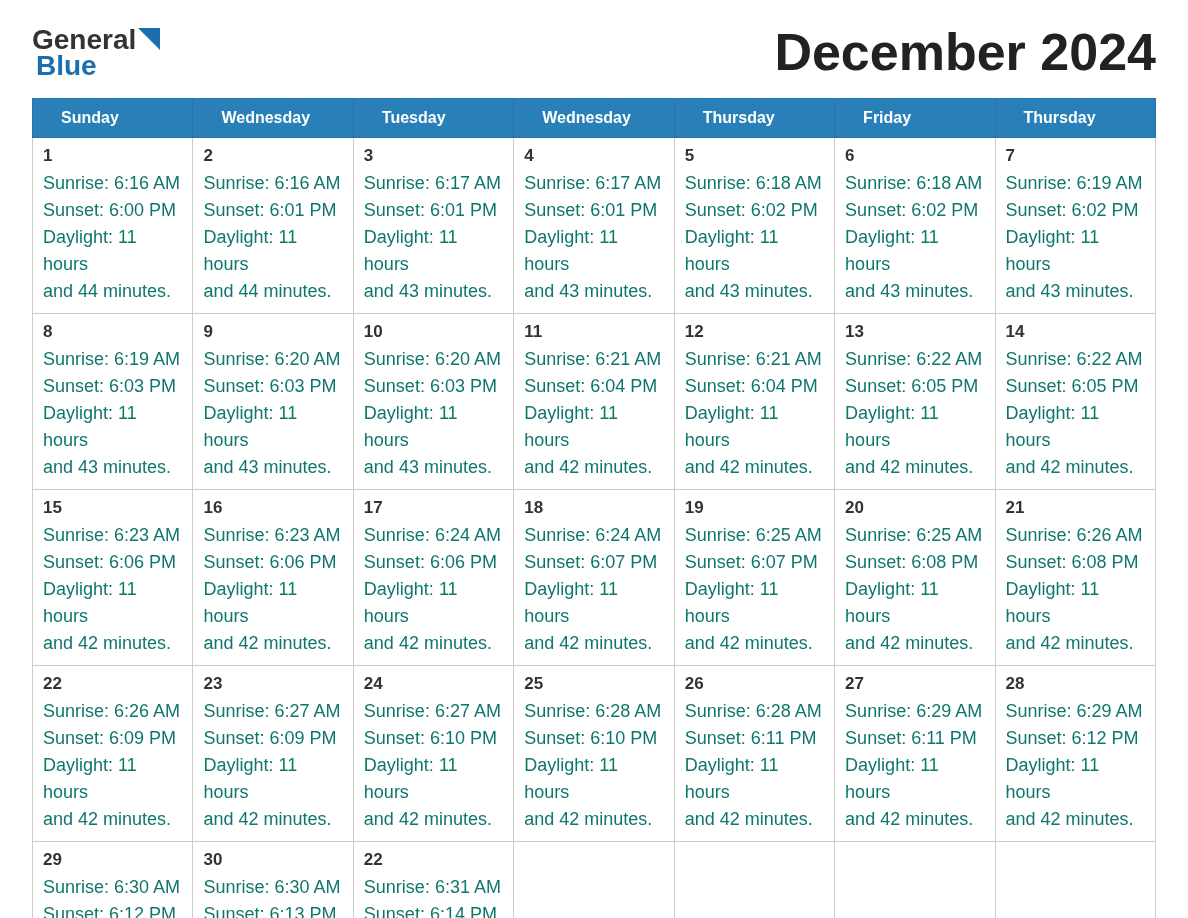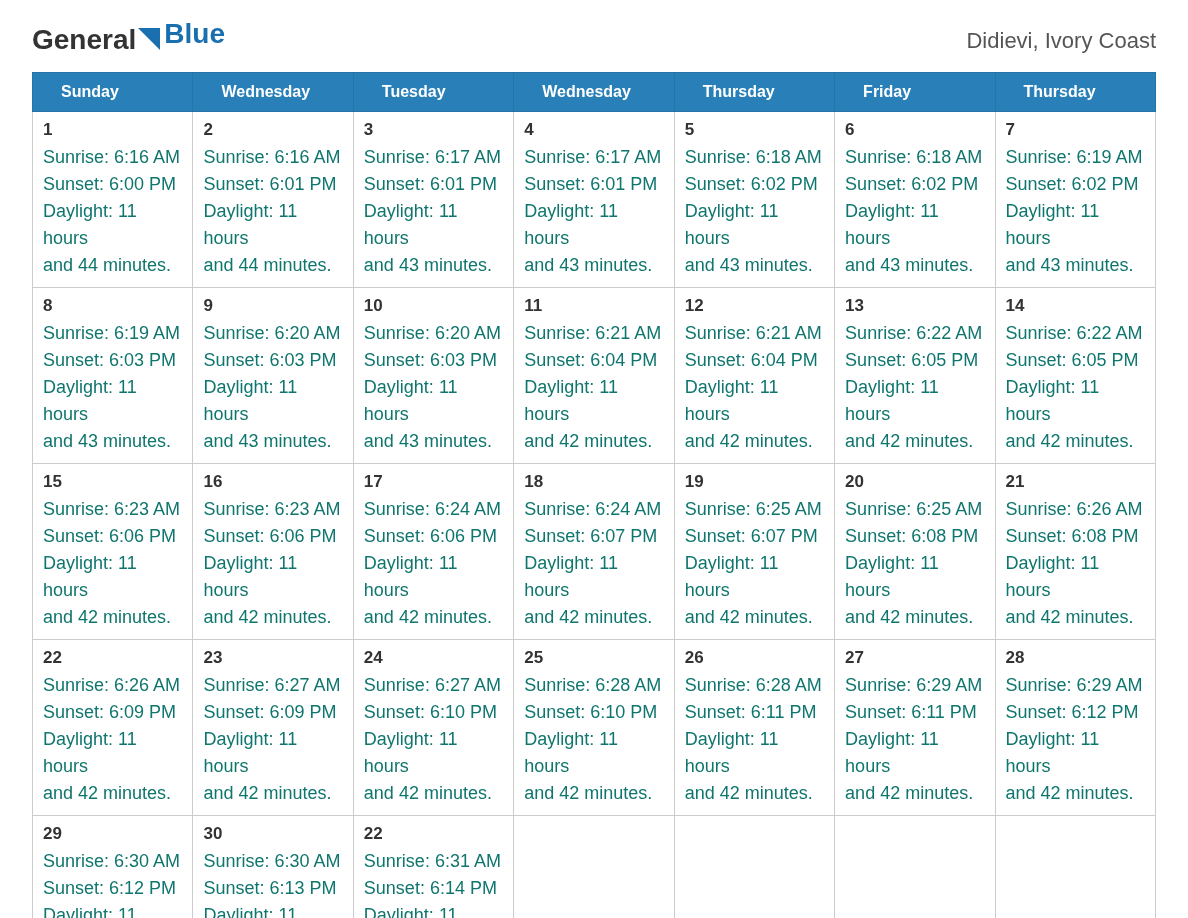--- a/index.html
+++ b/index.html
@@ -11,20 +11,21 @@
       min-height: 918px;
     }
     .header-row {
       display: flex;
       align-items: flex-start;
       justify-content: space-between;
       margin-bottom: 8px;
     }
     .logo-container {
       display: flex;
+      flex-direction: column;
       align-items: flex-start;
     }
     .title-section {
       text-align: right;
     }
     .calendar-title {
       font-size: 52px;
       font-weight: bold;
       color: #222;
       line-height: 1.1;
@@ -80,21 +81,21 @@
   <div class="logo-container">
     <div style="display:flex; align-items:center;">
       <span style="font-size:28px; font-weight:bold; color:#333; font-family:Arial,sans-serif;">General</span>
       <svg width="22" height="22" viewBox="0 0 22 22" style="margin-left:2px; margin-top:-2px;">
         <polygon points="0,0 22,0 22,22" fill="#1a6faf"></polygon>
       </svg>
     </div>
     <span style="font-size:28px; font-weight:bold; color:#1a6faf; font-family:Arial,sans-serif; margin-top:-6px; margin-left:4px;">Blue</span>
   </div>
   <div class="title-section">
-    <div class="calendar-subtitle">Didievi, Ivory Coast</div>
+    <div class="calendar-title">December 2024</div>
   </div>
 </div>
 
 <table class="calendar-table">
   <thead>
     <tr>
       <th>Sunday</th>
       <th>Wednesday</th>
       <th>Tuesday</th>
       <th>Wednesday</th>

